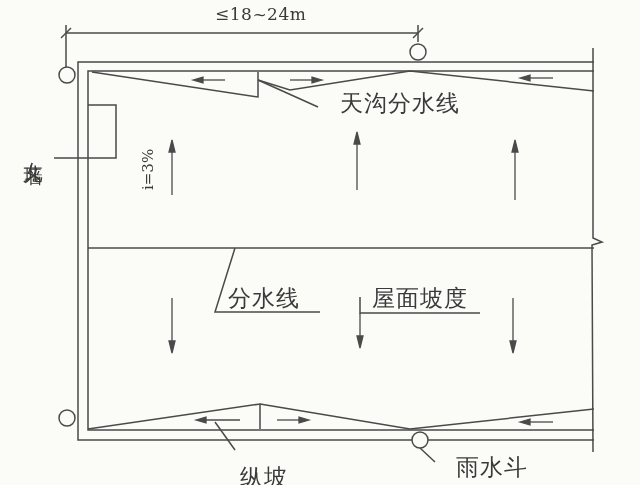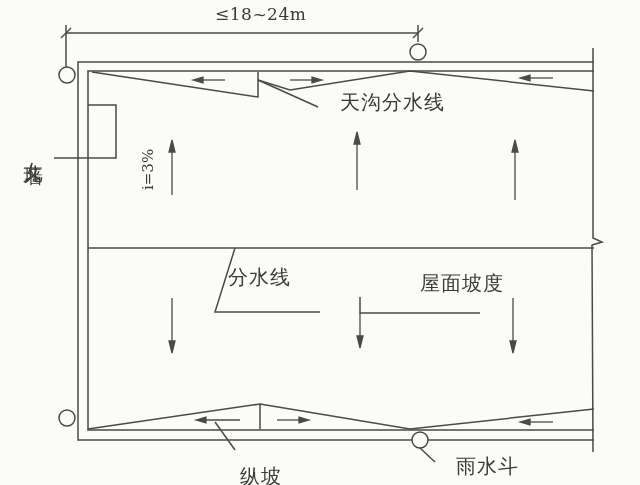--- a/index.html
+++ b/index.html
@@ -11,21 +11,21 @@
     }
     svg { position: absolute; left: 0; top: 0; }
     .label {
       position: absolute;
       color: #3a3a3a;
       font-family: "DejaVu Sans", sans-serif;
       white-space: nowrap;
       line-height: 1;
     }
     .dim { font-size: 17px; font-family: "DejaVu Serif", serif; letter-spacing: 0.5px; }
-    .cn { font-size: 20px; letter-spacing: 1px; }
+    .cn { font-size: 23px; letter-spacing: 1px; }
     .vert { writing-mode: vertical-rl; font-size: 19px; letter-spacing: 2px; }
     .slope {
       font-size: 15px; font-family: "DejaVu Serif", serif;
       transform: rotate(-90deg); transform-origin: left top;
     }
   </style>
 </head>
 <body>
 
 <svg width="640" height="485" viewBox="0 0 640 485">
@@ -97,16 +97,16 @@
       <polygon points="360,348 357,336 363,336"></polygon>
     <line x1="513" y1="298" x2="513" y2="350"></line>
       <polygon points="513,353 510,341 516,341"></polygon>
   </g>
 </svg>
 
 <div class="label dim" style="left:215px;top:6px;">≤18~24m</div>
 <div class="label vert" style="left:24px;top:147px;">女儿墙</div>
 <div class="label slope" style="left:141px;top:190px;">i=3%</div>
 <div class="label cn" style="left:340px;top:92px;">天沟分水线</div>
-<div class="label cn" style="left:228px;top:269px;font-family:Liberation Mono, monospace;">分水线</div>
-<div class="label cn" style="left:372px;top:273px;margin-left:48px;">屋面坡度</div>
+<div class="label cn" style="left:228px;top:287px;">分水线</div>
+<div class="label cn" style="left:372px;top:287px;">屋面坡度</div>
 <div class="label cn" style="left:240px;top:450px;margin-top:16px;">纵坡</div>
 <div class="label cn" style="left:440px;top:456px;margin-left:16px;">雨水斗</div>
 
 </body></html>

